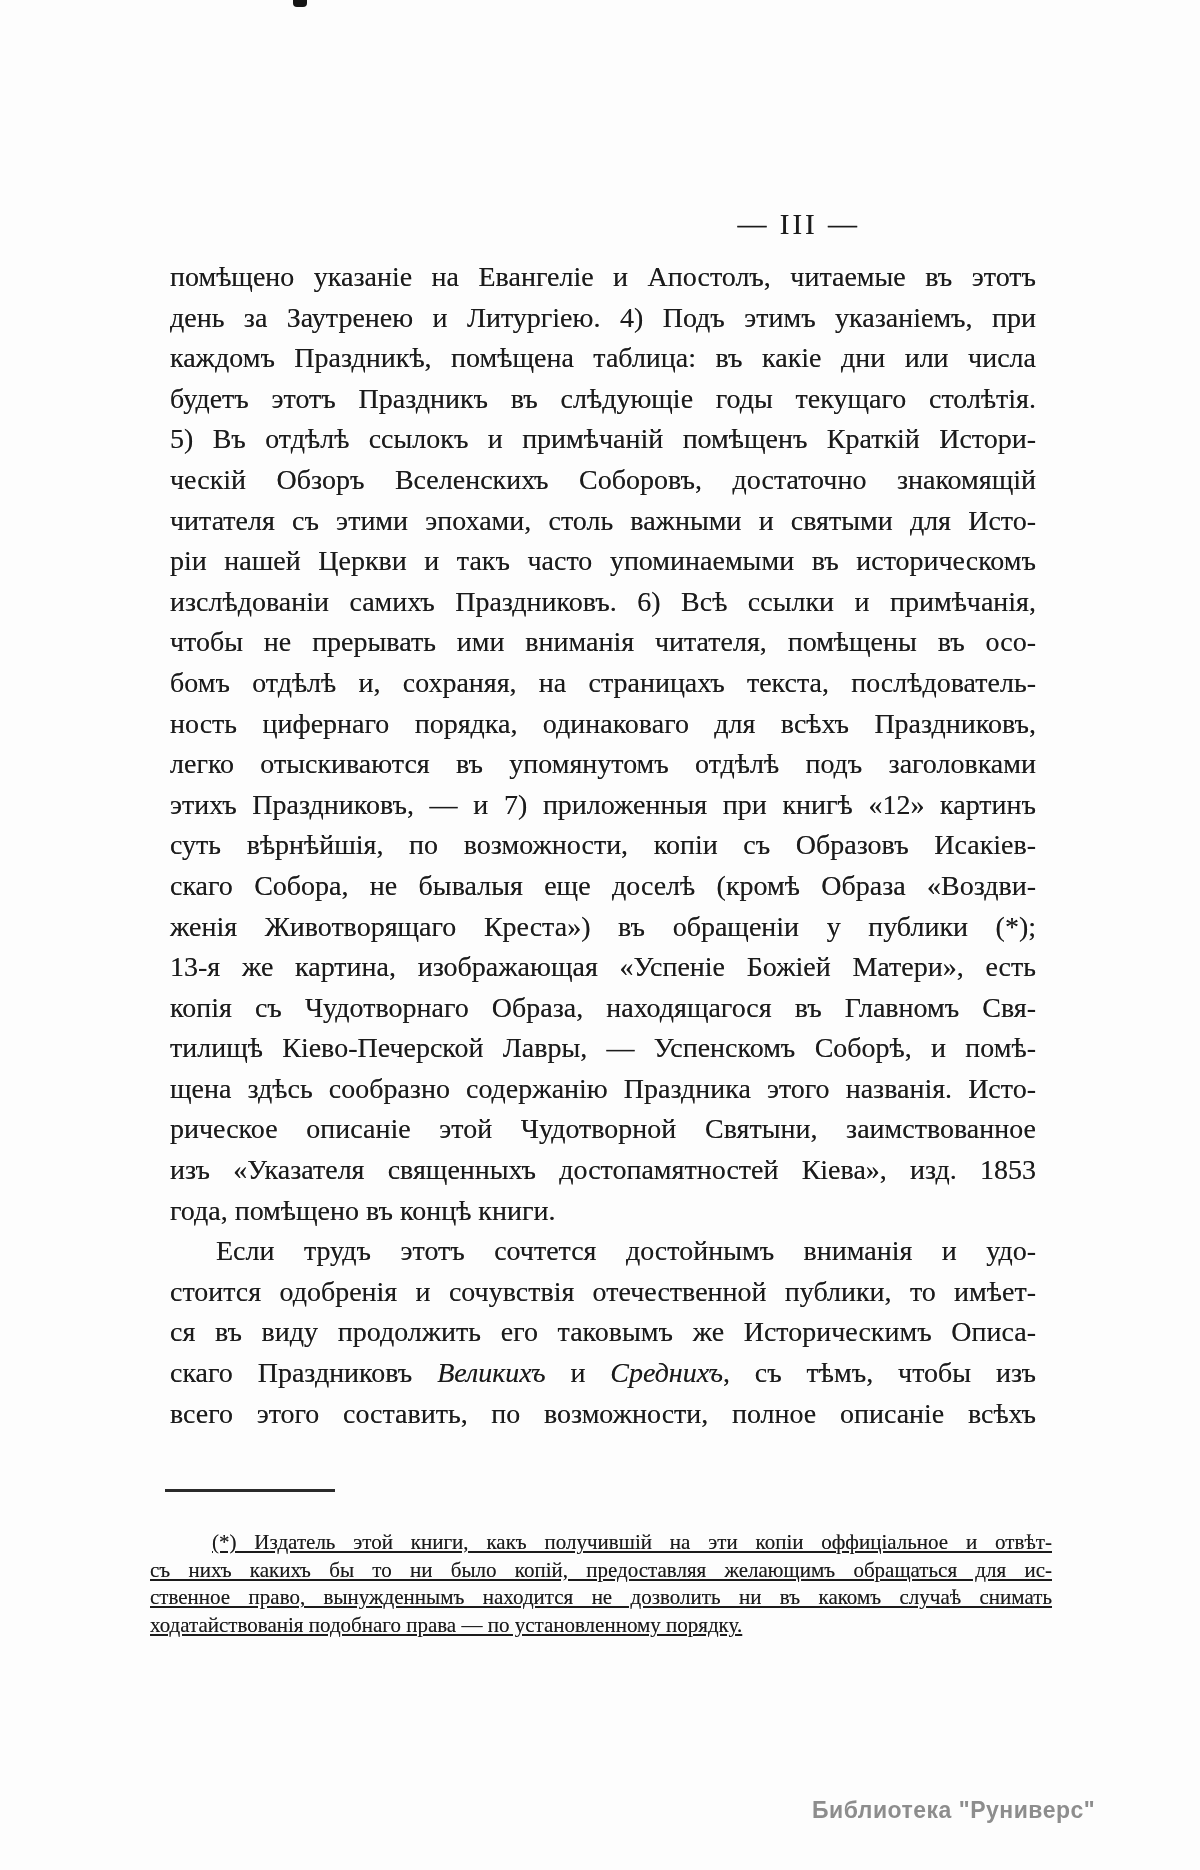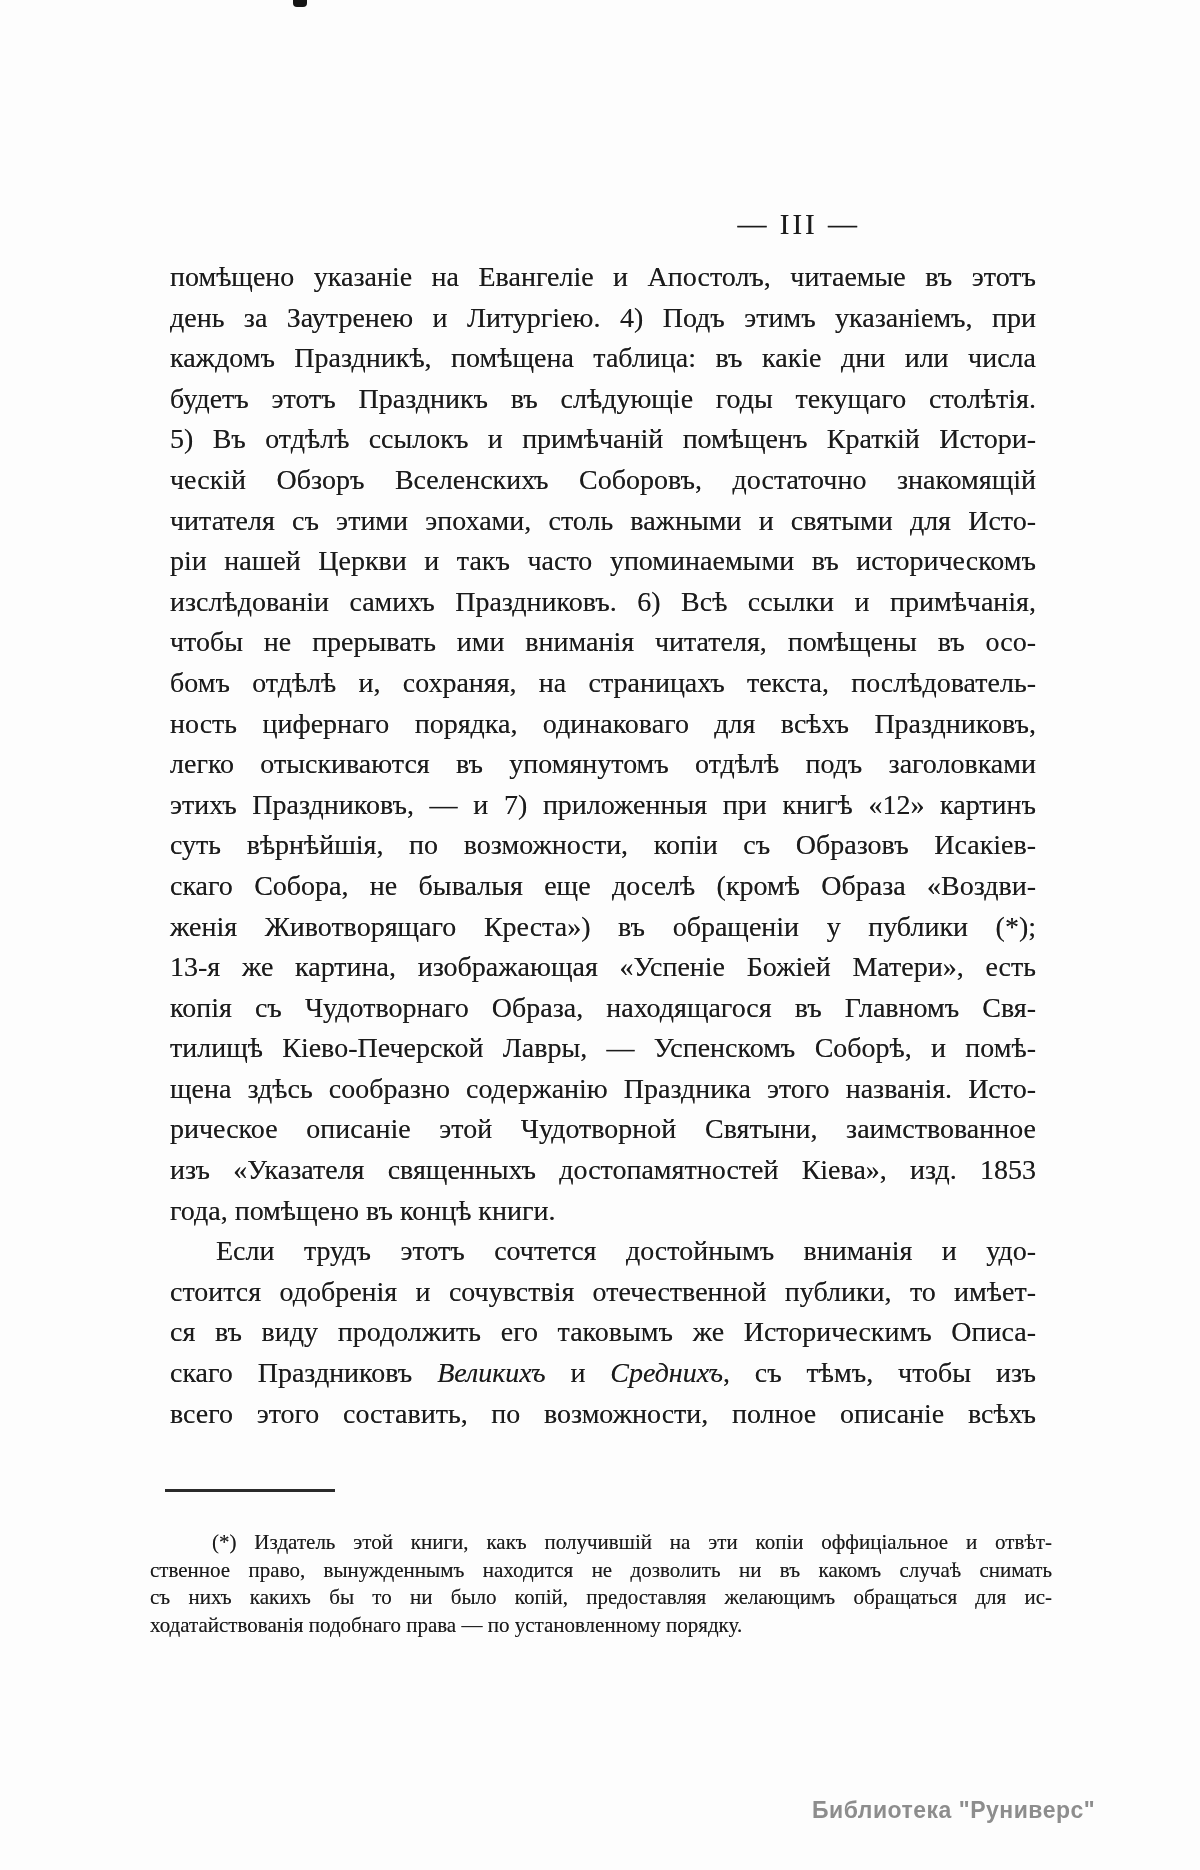--- a/index.html
+++ b/index.html
@@ -67,20 +67,21 @@
     background: #2b2b2b;
   }
   .footnote {
     position: absolute;
     top: 1529px;
     left: 150px;
     width: 902px;
     font-size: 21px;
     line-height: 27.7px;
     text-shadow: 0 0 0.4px rgba(0,0,0,0.5);
+    text-decoration: underline;
   }
   .footnote .line.indent {
     text-indent: 62px;
   }
   .watermark {
     position: absolute;
     left: 812px;
     top: 1797px;
     font-family: "Liberation Sans", sans-serif;
     font-weight: bold;
@@ -122,18 +123,18 @@
       <div class="line para-end"><span>года, помѣщено въ концѣ книги.</span></div>
       <div class="line indent"><span>Если трудъ этотъ сочтется достойнымъ вниманія и удо-</span></div>
       <div class="line"><span>стоится одобренія и сочувствія отечественной публики, то имѣет-</span></div>
       <div class="line"><span>ся въ виду продолжить его таковымъ же Историческимъ Описа-</span></div>
       <div class="line"><span>скаго Праздниковъ </span><i>Великихъ</i><span> и </span><i>Среднихъ</i><span>, съ тѣмъ, чтобы изъ</span></div>
       <div class="line"><span>всего этого составить, по возможности, полное описаніе всѣхъ</span></div>
     </div>
   <div class="footnote-rule"></div>
   <div class="footnote">
       <div class="line indent"><span>(*) Издатель этой книги, какъ получившій на эти копіи оффиціальное и отвѣт-</span></div>
+      <div class="line"><span>съ нихъ какихъ бы то ни было копій, предоставляя желающимъ обращаться для ис-</span></div>
       <div class="line"><span>ственное право, вынужденнымъ находится не дозволить ни въ какомъ случаѣ снимать</span></div>
-      <div class="line"><span>съ нихъ какихъ бы то ни было копій, предоставляя желающимъ обращаться для ис-</span></div>
       <div class="line para-end"><span>ходатайствованія подобнаго права — по установленному порядку.</span></div>
     </div>
   <div class="watermark">Библиотека "Руниверс"</div>
 </div>
 
 </body></html>

